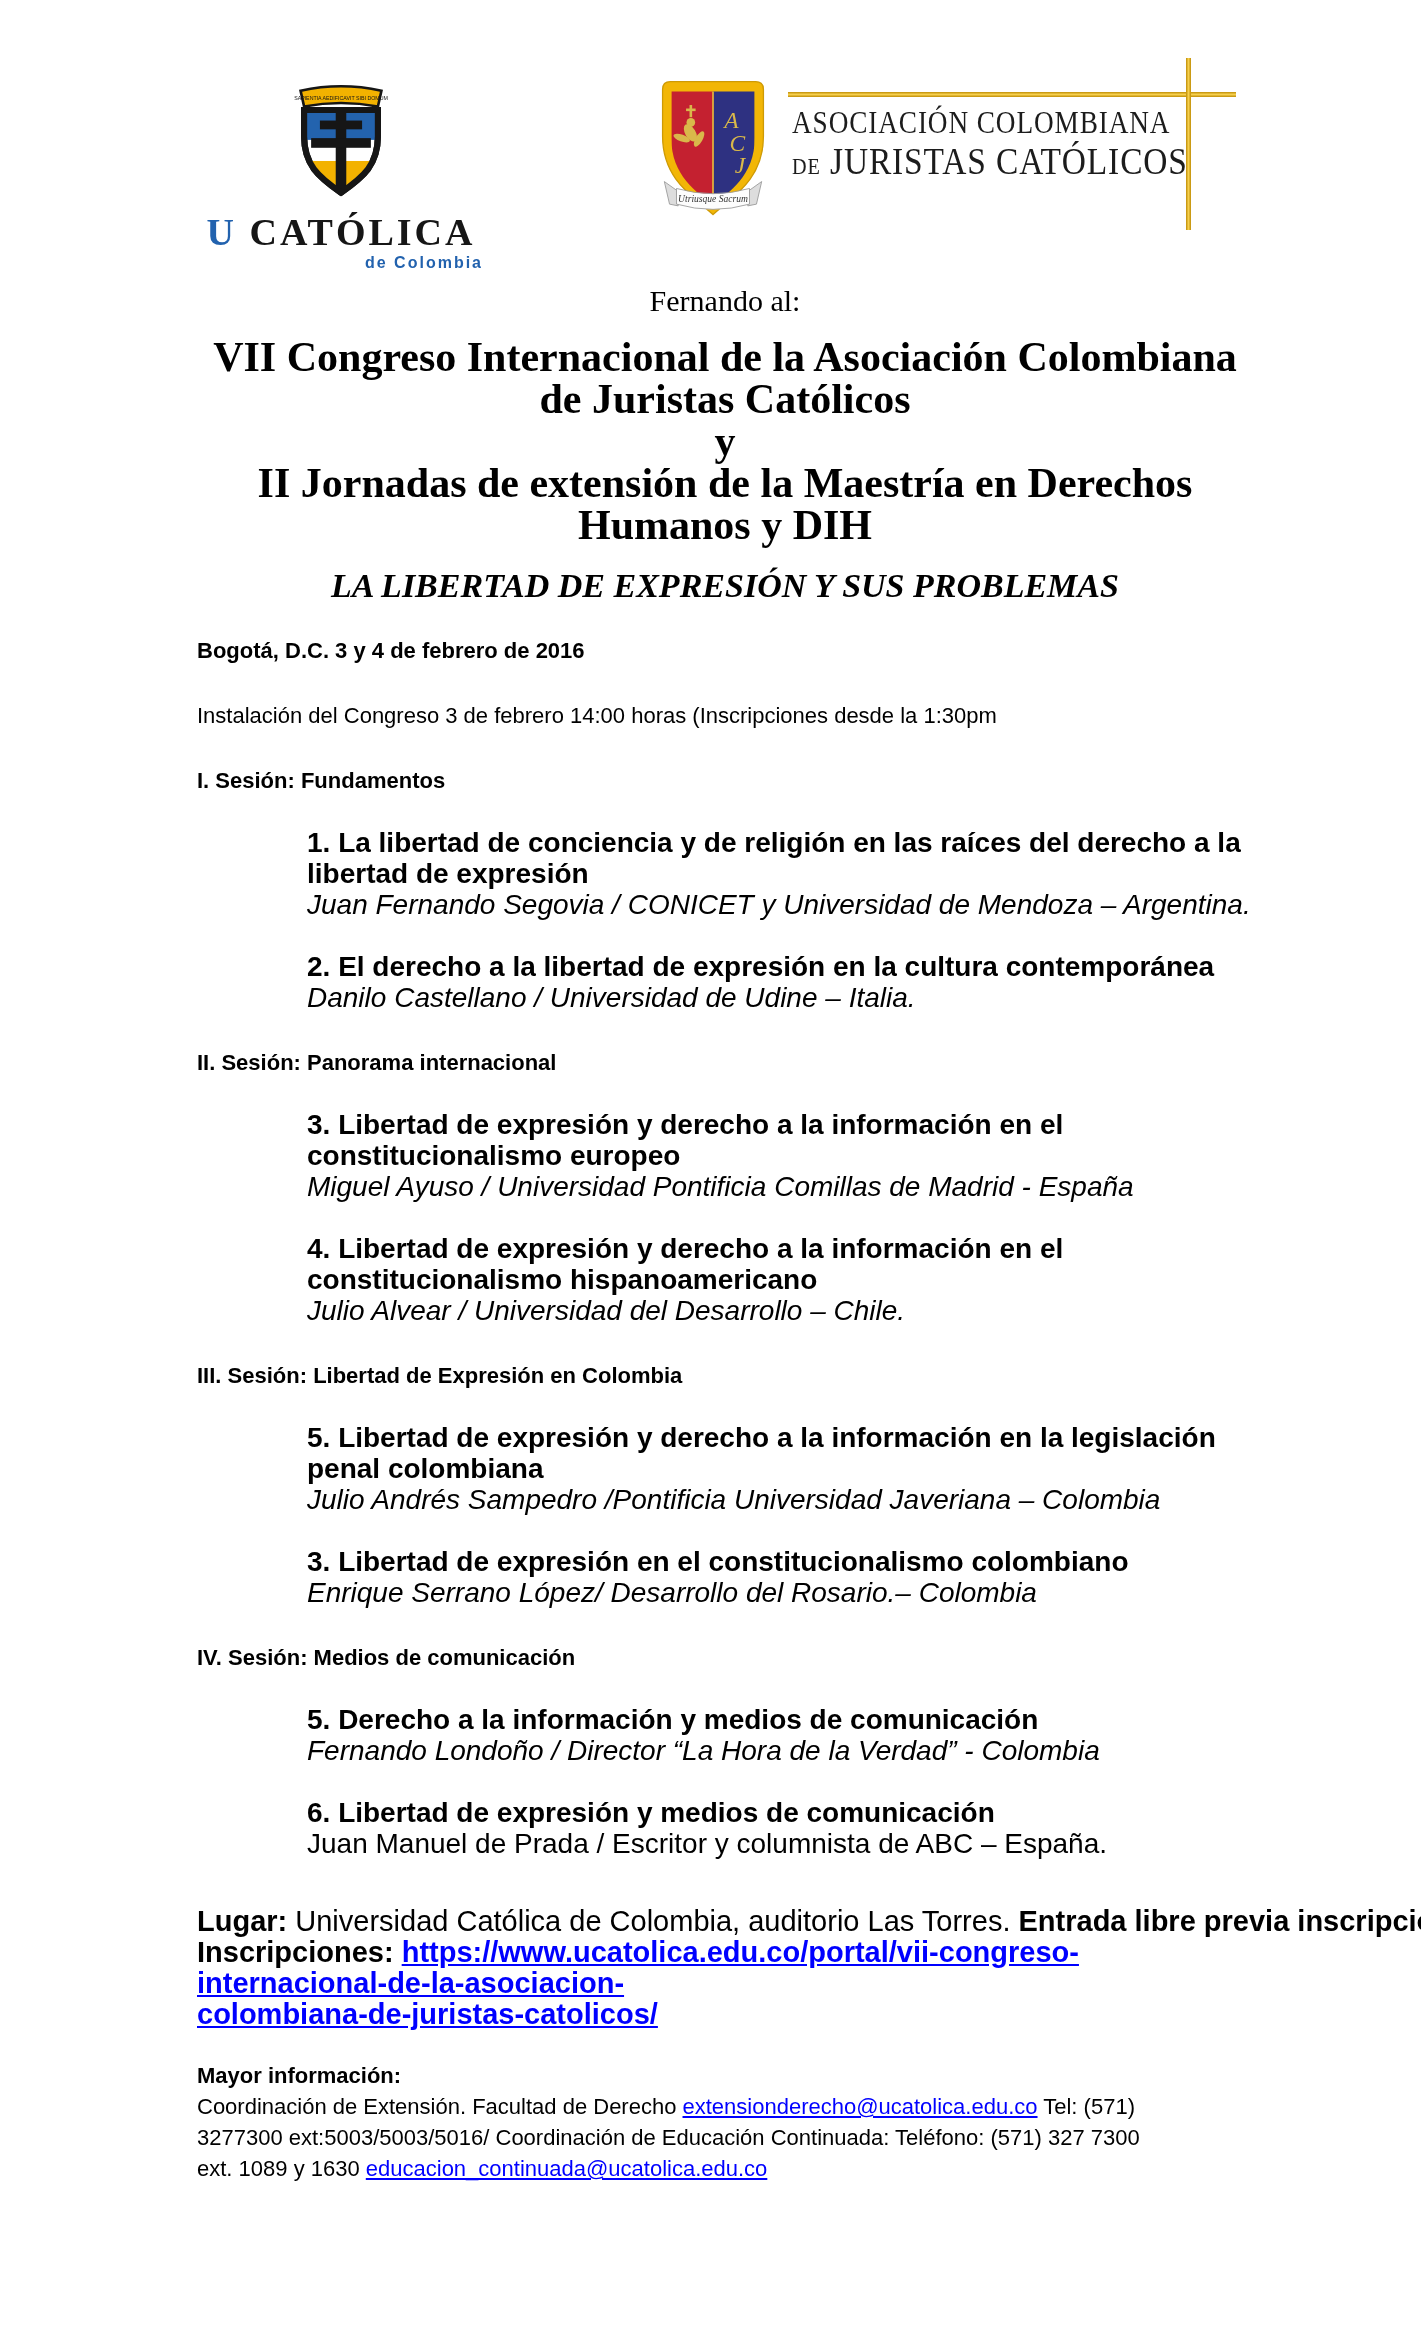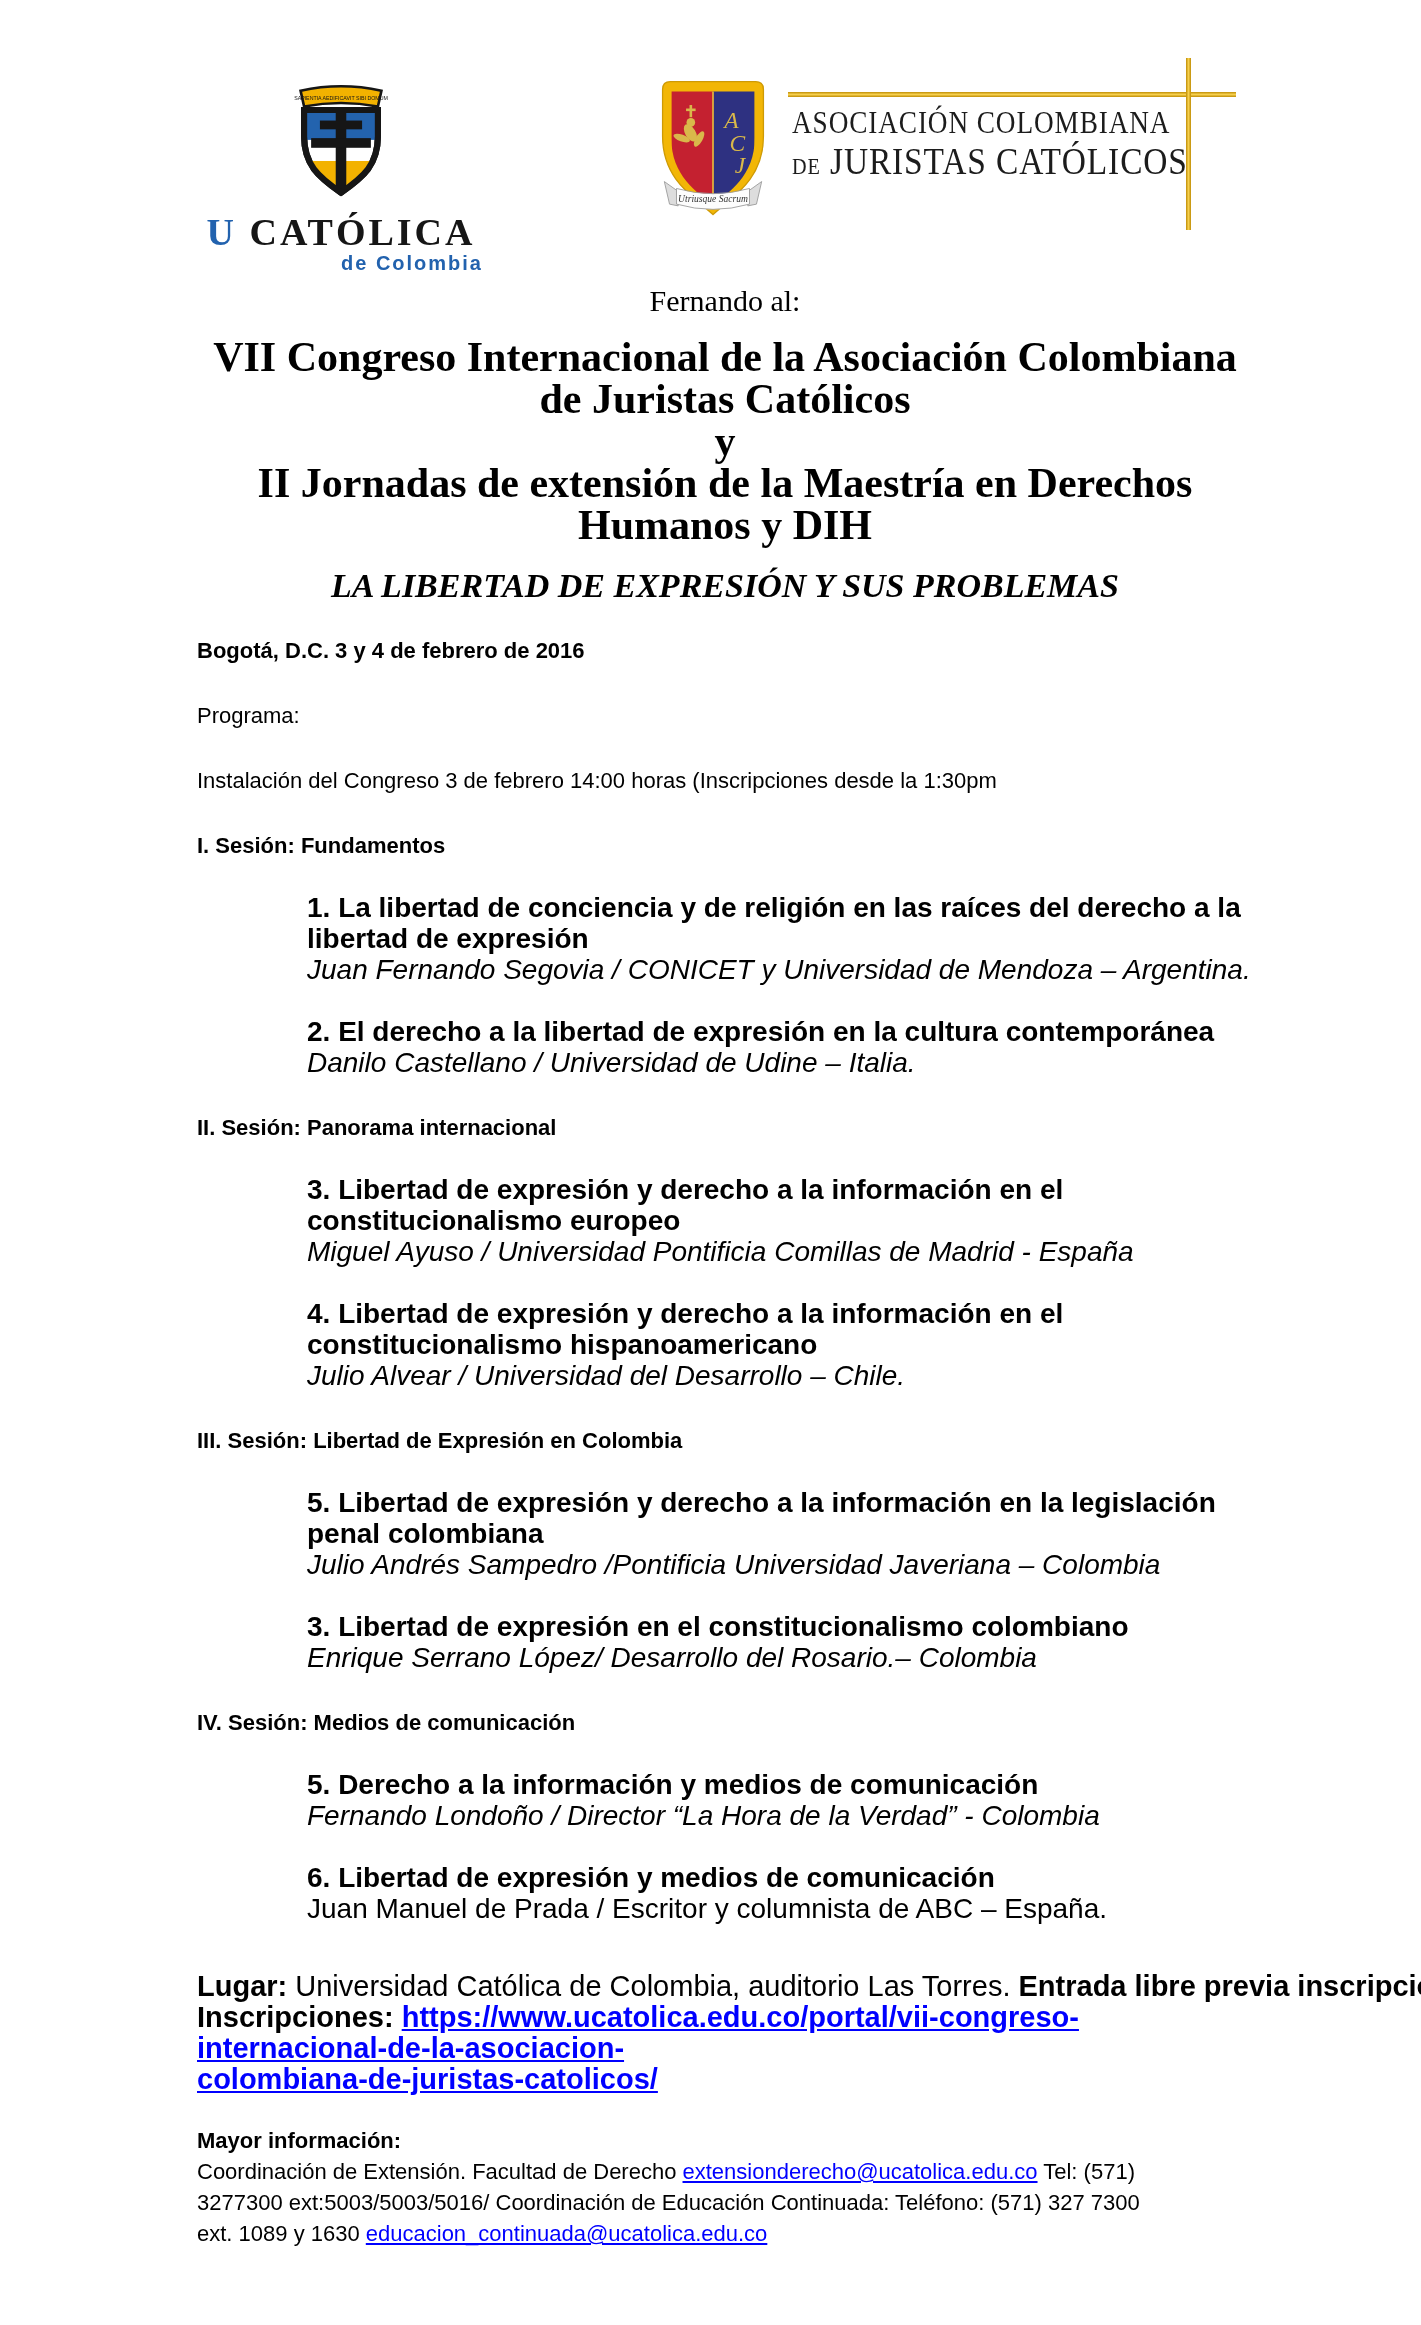--- a/index.html
+++ b/index.html
@@ -11,21 +11,21 @@
   
   .logo-uc { position:absolute; left:195px; top:58px; width:292px; }
   .uc-shield-wrap { text-align:center; margin-top:22px; }
   .uc-wordmark {
     margin-top:12px; text-align:center; font-family:"Liberation Serif", serif;
     font-weight:bold; font-size:38px; line-height:36px; letter-spacing:3px; color:#161616;
     white-space:nowrap;
   }
   .uc-wordmark .u { color:#2262AE; }
   .uc-tagline {
-    text-align:right; padding-right:4px; font-weight:bold; font-size:20px; line-height:26px;
+    text-align:right; padding-right:4px; font-weight:bold; font-size:16px; line-height:26px;
     color:#2262AE; letter-spacing:2px; margin-top:0px;
   }
 
   .logo-acj { position:absolute; left:640px; top:42px; width:600px; height:200px; }
   .acj-shield { position:absolute; left:12px; top:30px; }
   .acj-hline {
     position:absolute; left:148px; top:50px; width:448px; height:5px;
     background:linear-gradient(to bottom,#c08d06,#f6d04d,#c08d06);
   }
   .acj-vline {
@@ -149,21 +149,20 @@
 
     <div class="title-block">
       <div>VII Congreso Internacional de la Asociación Colombiana de Juristas Católicos</div>
       <div>y</div>
       <div>II Jornadas de extensión de la Maestría en Derechos Humanos y DIH</div>
     </div>
 
     <div class="subtitle">LA LIBERTAD DE EXPRESIÓN Y SUS PROBLEMAS</div>
 
     <div class="bodyline mt28 bold">Bogotá, D.C. 3 y 4 de febrero de 2016</div>
-    <div class="bodyline">Programa:</div>
     <div class="bodyline">Instalación del Congreso 3 de febrero 14:00 horas (Inscripciones desde la 1:30pm</div>
 
     <div class="session-h">I. Sesión: Fundamentos</div>
     <div class="talk">
       <div class="t">1. La libertad de conciencia y de religión en las raíces del derecho a la libertad de expresión</div>
       <div class="s">Juan Fernando Segovia / CONICET y Universidad de Mendoza – Argentina.</div>
     </div>
     <div class="talk">
       <div class="t">2. El derecho a la libertad de expresión en la cultura contemporánea</div>
       <div class="s">Danilo Castellano / Universidad de Udine – Italia.</div>

